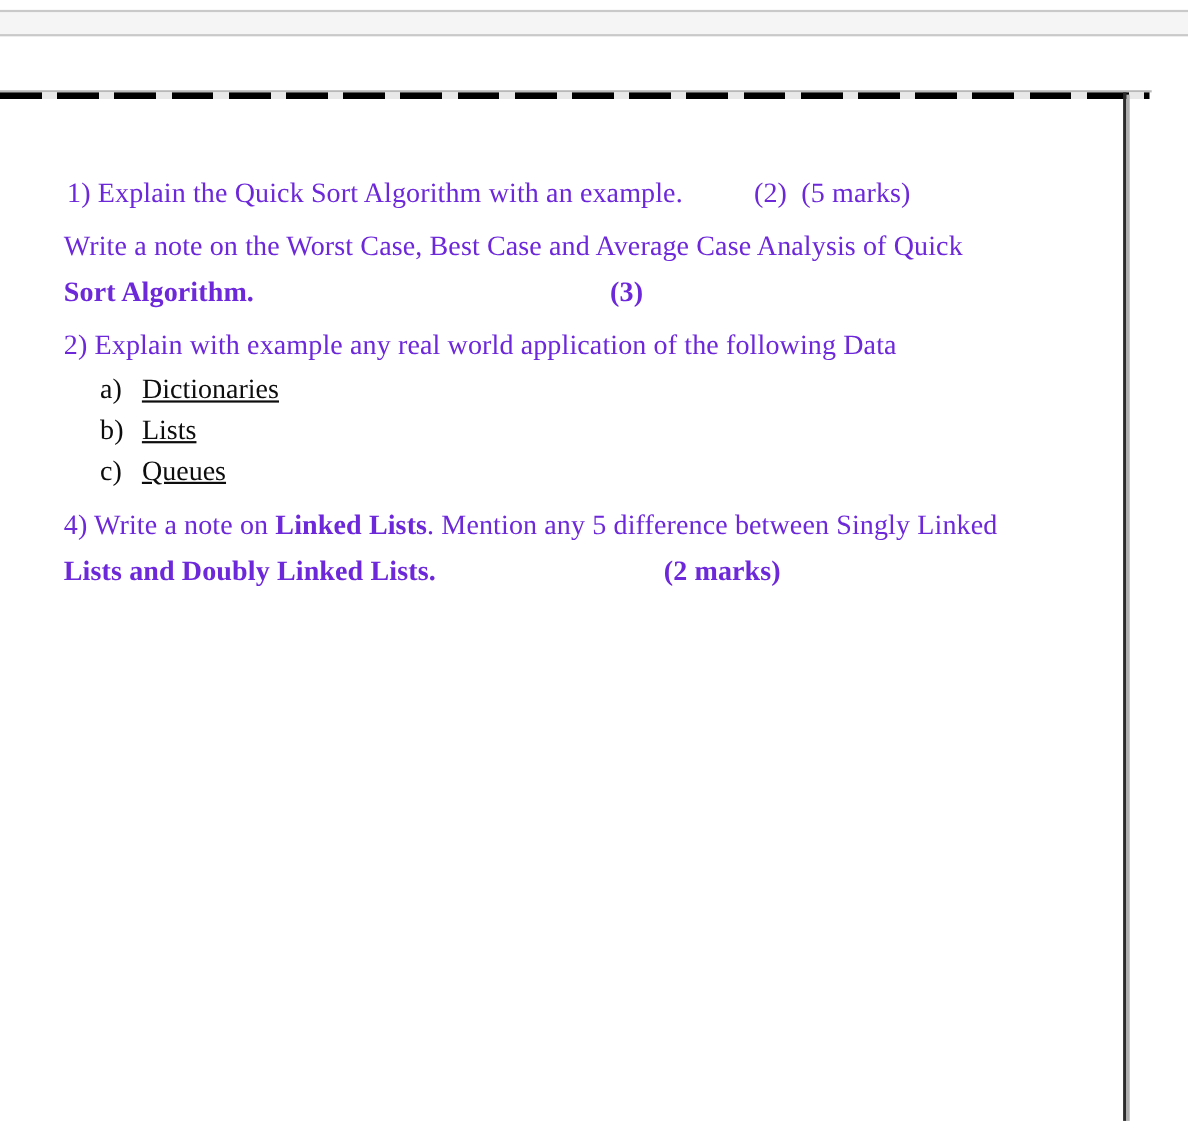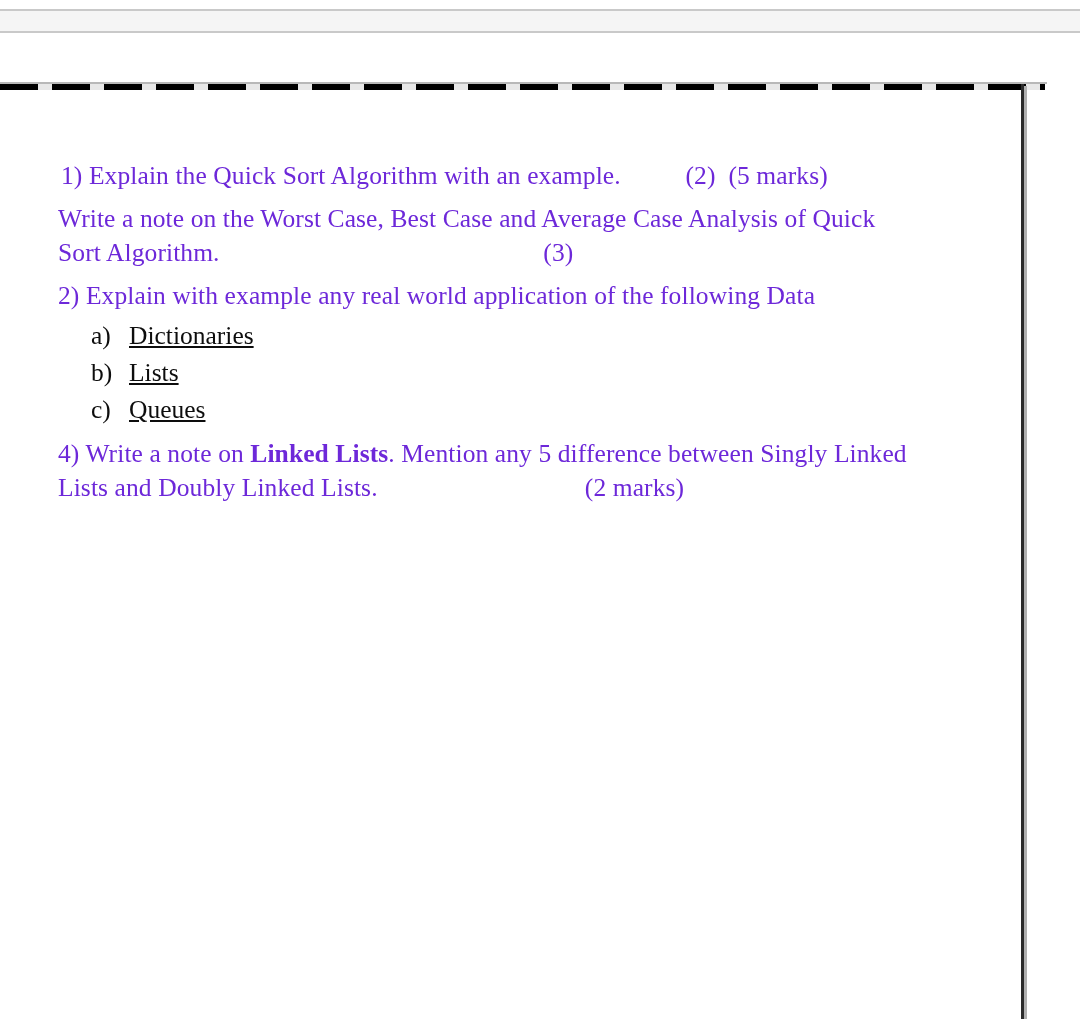--- a/index.html
+++ b/index.html
@@ -89,22 +89,22 @@
   }
   .para {
     font-size: 25.5px;
     line-height: 34px;
     color: #6d28d9;
     margin: 0;
     white-space: pre-wrap;
     letter-spacing: 0.1px;
   }
   .q-first { text-indent: 3px; }
-  .block-gap { margin-top: 9px; }
-  .tight { margin-top: 0px; }
+  .block-gap { margin-top: 14px; }
+  .tight { margin-top: 8px; font-weight: bold; }
   b.bold-term { font-weight: bold; text-align: center; }
 
   
   #sub-list {
     margin: 4px 0 0 0;
     padding: 0;
     list-style: none;
   }
   #sub-list li {
     display: flex;

